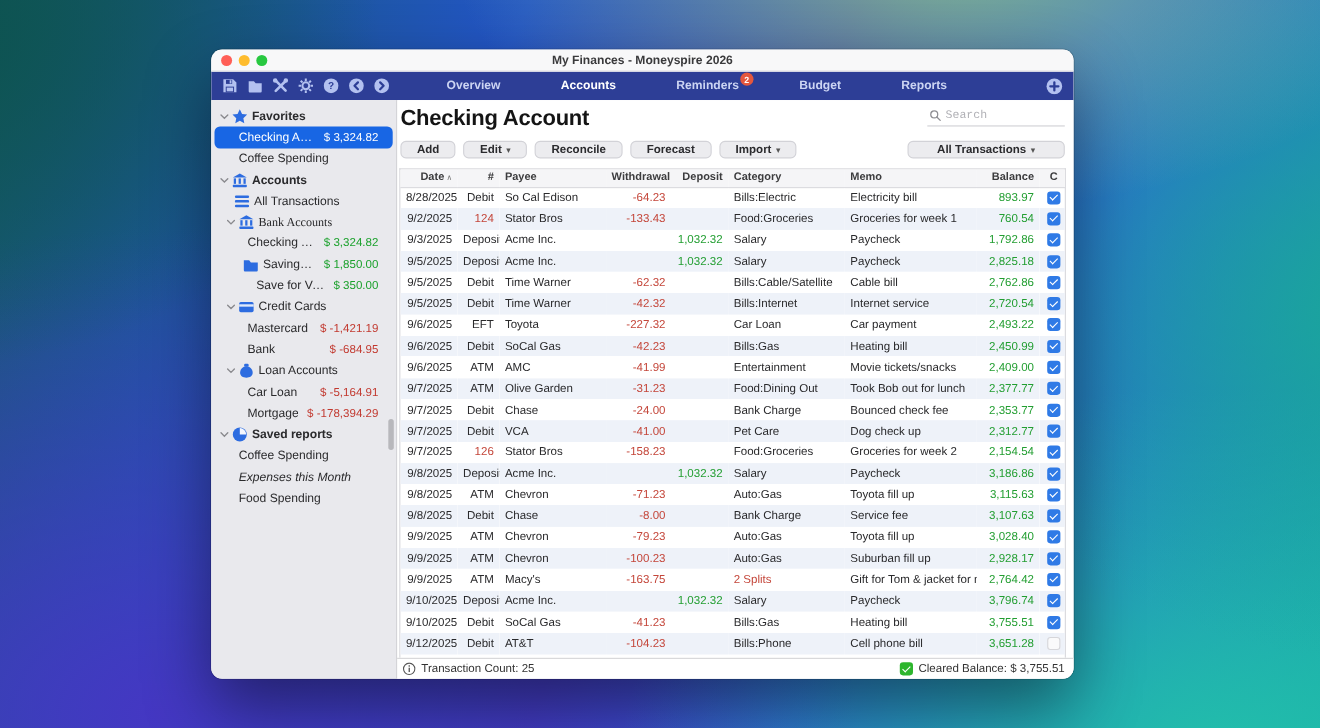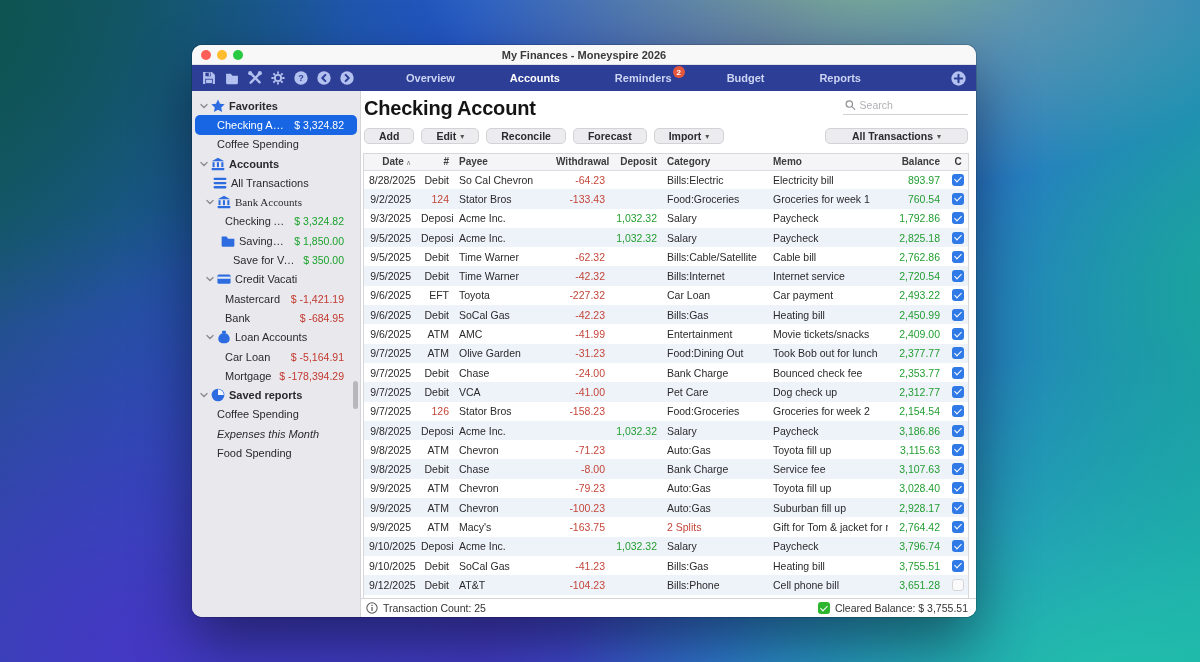--- a/index.html
+++ b/index.html
@@ -45,21 +45,21 @@
   .sb-ic { width:14px; flex:0 0 auto; display:inline-flex; margin-right:4px; }
   .sb-label { overflow:hidden; text-overflow:ellipsis; }
   .sb-val { margin-left:auto; font-size:10.5px; padding-left:6px; }
   .v-green{ color:#1ba12c; } .v-red{ color:#c2392f; } .v-white{ color:#fff; }
   .sb-scroll { position:absolute; right:2px; top:290px; width:5px; height:28px; border-radius:3px; background:#b8b8bc; }
   
   .main { flex:1; background:#fff; display:flex; flex-direction:column; min-width:0; }
   .main-head { padding:6px 8px 0 3px; flex:0 0 auto; }
   .head-row { display:flex; align-items:flex-start; }
   .head-row h1 { font-size:20px; font-weight:bold; color:#141414; letter-spacing:-.2px; }
-  .search { margin-left:auto; display:flex; align-items:center; gap:4px; border-bottom:1px solid #cfcfd4; width:125px; padding:2px 2px 3px; }
+  .search { margin-left:auto; display:flex; align-items:center; gap:4px; border-bottom:1px solid #cfcfd4; width:125px; padding:2px 2px 3px;font-family:Liberation Mono, monospace; }
   .search input { border:none; outline:none; font-size:10.5px; width:100%; color:#333; background:transparent; font-family:inherit; }
   .search input::placeholder { color:#b0b0b5; }
   .btn-row { display:flex; gap:7px; margin-top:8px; align-items:center; }
   .tb-btn { font-family:inherit; font-size:10.5px; font-weight:bold; color:#2b2b2e; background:#ececef; border:1px solid #d2d2d7; border-radius:5px; height:16px; padding:0 14px; display:inline-flex; align-items:center; gap:4px; cursor:pointer; }
   .tb-btn .caret { font-size:8px; color:#555; }
   .tb-btn.filter { margin-left:auto; padding:0 26px; }
   
   .table-wrap { margin:9px 7px 0 2px; border:1px solid #d8d8dc; border-bottom:none; flex:1; overflow:hidden; }
   table { width:100%; border-collapse:collapse; table-layout:fixed; }
   thead th { background:#f5f5f7; font-size:10px; font-weight:bold; color:#3c3c3e; height:16px; border-bottom:1px solid #dcdce0; padding:0 5px; white-space:nowrap; }
@@ -257,21 +257,21 @@
               <svg width="100%" height="100%" viewBox="0 0 13 13">
                 <path d="M2.5 4.5 6.5 8.5 10.5 4.5" stroke="#8a8a8e" stroke-width="1.6" fill="none" stroke-linecap="round"></path>
               </svg>
             </span>
             <span class="sb-ic">
               <svg width="100%" height="100%" viewBox="0 0 13 13">
                 <rect x=".4" y="2.4" width="12.2" height="8.6" rx="1.4" fill="#2d6ce0"></rect>
                 <rect x=".4" y="4.3" width="12.2" height="2" fill="#fff" opacity=".85"></rect>
               </svg>
             </span>
-            <span class="sb-label">Credit Vacati</span>
+            <span class="sb-label">Credit Cards</span>
           </div>
           <div class="sb-row" style="padding-left: 30px;">
             <span class="sb-label">Mastercard</span>
             <span class="sb-val v-red">$ -1,421.19</span>
           </div>
           <div class="sb-row" style="padding-left: 30px;">
             <span class="sb-label">Bank</span>
             <span class="sb-val v-red">$ -684.95</span>
           </div>
           <div class="sb-row" style="padding-left: 10px;">
@@ -372,21 +372,21 @@
                 <th class="al">Category</th>
                 <th class="al">Memo</th>
                 <th class="ar">Balance</th>
                 <th class="ac">C</th>
               </tr>
             </thead>
           <tbody id="table-body">
               <tr>
                 <td class="ar">8/28/2025</td>
                 <td class="ar">Debit</td>
-                <td class="al">So Cal Chevron</td>
+                <td class="al">So Cal Edison</td>
                 <td class="ar t-red">-64.23</td>
                 <td class="ar t-green"></td>
                 <td class="al">Bills:Electric</td>
                 <td class="al">Electricity bill</td>
                 <td class="ar t-green">893.97</td>
                 <td class="ac">
                   <span class="cb on" style="display: block;"></span>
                 </td>
               </tr>
               <tr>

